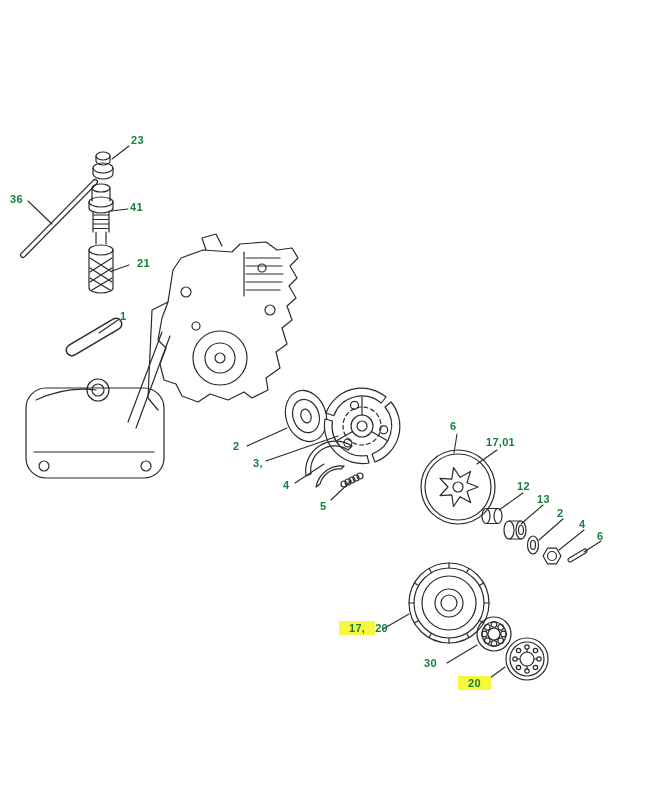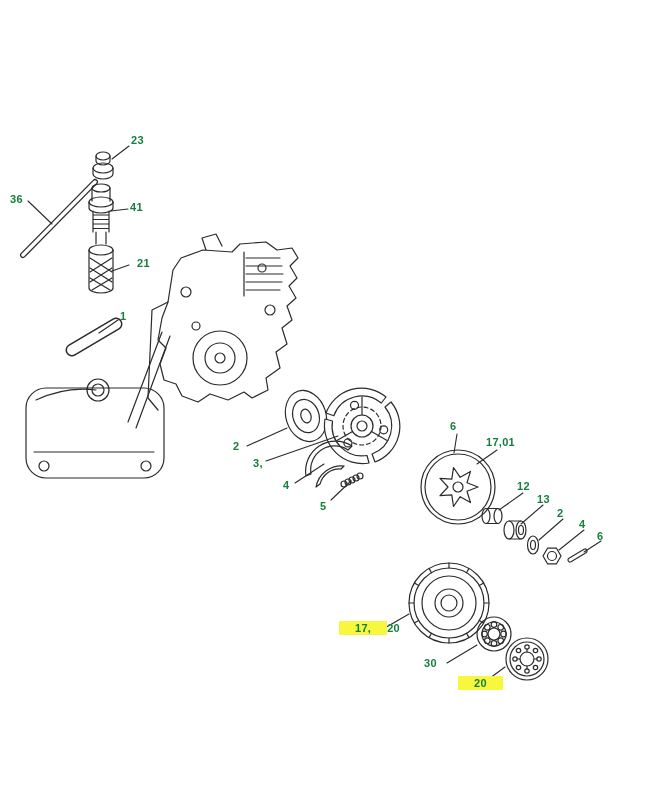--- a/index.html
+++ b/index.html
@@ -1,21 +1,21 @@
 <!DOCTYPE html>
 <html><head>
 <meta charset="utf-8">
 <style>
   html,body{margin:0;padding:0;background:#fff;}
   .stage{position:relative;width:652px;height:800px;background:#ffffff;
          font-family:"Liberation Sans",sans-serif;overflow:hidden;}
   .stage svg{position:absolute;left:0;top:0;}
   .plabel{position:absolute;font-size:11px;font-weight:bold;color:#15803d;
           line-height:1.1;letter-spacing:.3px;cursor:pointer;white-space:nowrap;}
-  .hl{background:#f8f73f;padding:1px 16px;}
+  .hl{background:#f8f73f;padding:1px 10px;}
 </style>
 </head>
 <body>
 
 <div class="stage">
 
   <svg width="652" height="800" viewBox="0 0 652 800">
     <g stroke="#2b2b2b" stroke-width="1.2" fill="none" stroke-linecap="round" stroke-linejoin="round">
 
       <g>

